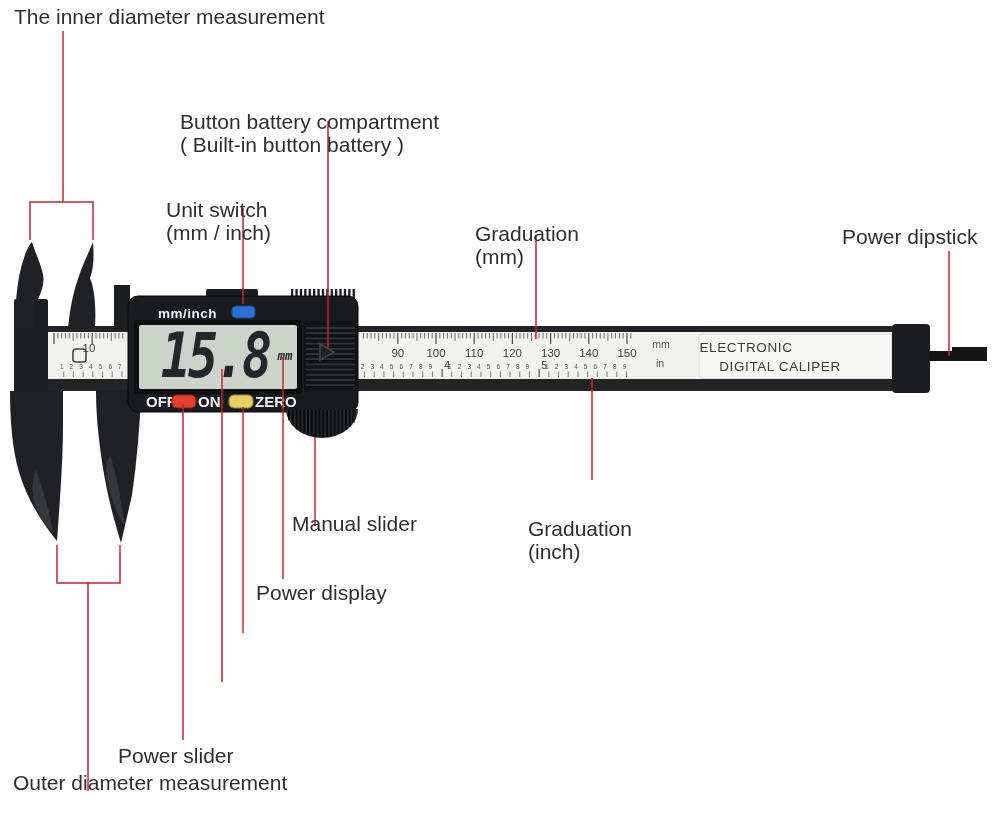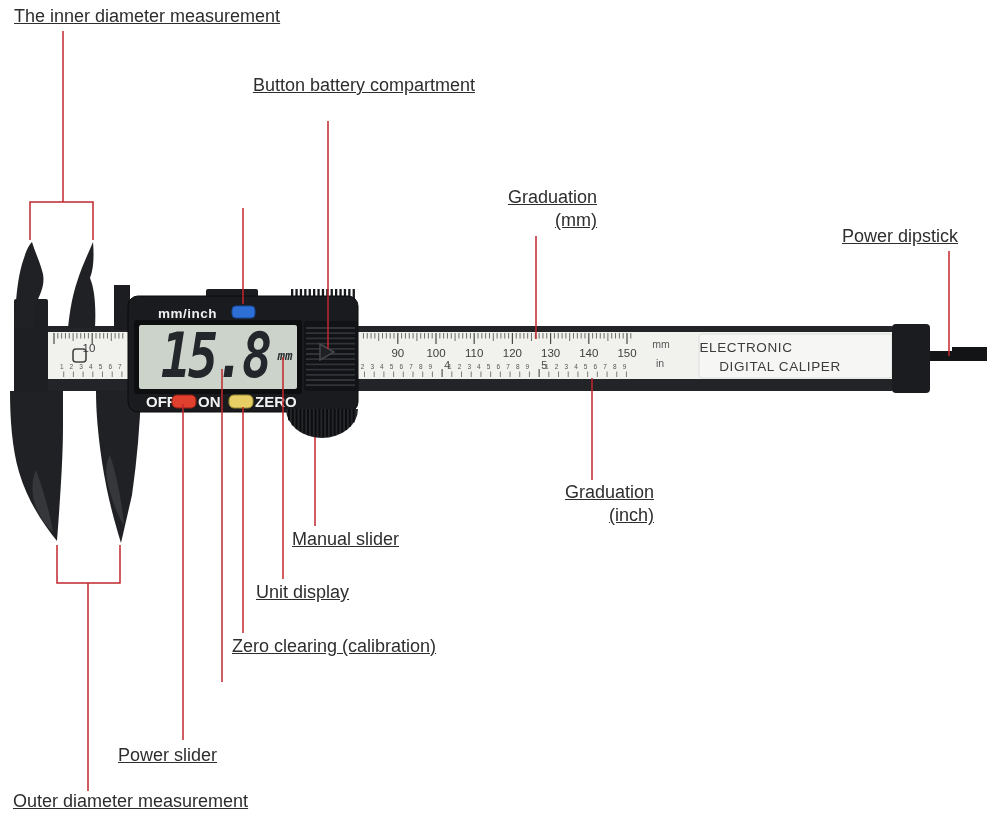--- a/index.html
+++ b/index.html
@@ -1,20 +1,20 @@
 <!DOCTYPE html>
 <html><head>
 <meta charset="utf-8">
 <style>
   html,body{margin:0;padding:0;background:#fff;}
   .stage{position:relative;width:994px;height:820px;background:#ffffff;overflow:hidden;
          font-family:"Liberation Sans",sans-serif;}
   .stage svg{position:absolute;left:0;top:0;}
-  .lbl{position:absolute;font-size:18px;line-height:23px;color:#2e2e2e;white-space:nowrap;text-decoration:underline;}
-  .ctr{text-align:right;white-space:normal;}
+  .lbl{position:absolute;font-size:21px;line-height:23px;color:#2e2e2e;white-space:nowrap;}
+  .ctr{text-align:left;white-space:normal;margin-top:36px;}
   .svgtxt{font-family:"Liberation Sans",sans-serif;}
   .lcdfont{font-family:"DejaVu Sans Mono",monospace;font-weight:bold;font-style:italic;}
   .btnfont{font-family:"Liberation Sans",sans-serif;font-weight:bold;}
 </style>
 </head>
 <body>
 
 <div class="stage">
 
 <svg width="994" height="820" viewBox="0 0 994 820">
@@ -311,41 +311,43 @@
     <line x1="183" y1="404" x2="183" y2="740"></line>
     <path d="M57,545 L57,583 L120,583 L120,545"></path>
     <line x1="88" y1="583" x2="88" y2="791"></line>
   </g>
 </svg>
 
 <div class="lbl" style="left:14px;top:5px">The inner diameter measurement</div>
 
 <div class="lbl ctr" style="left:180px;top:74px;width:295px">
   <div>Button battery compartment</div>
+  <div>( Built-in button battery )</div>
 </div>
 
 <div class="lbl ctr" style="left:166px;top:162px;width:150px">
+  <div>Unit switch</div>
+  <div>(mm / inch)</div>
 </div>
 
 <div class="lbl ctr" style="left:475px;top:186px;width:122px">
   <div>Graduation</div>
   <div>(mm)</div>
 </div>
 
 <div class="lbl" style="left:842px;top:225px">Power dipstick</div>
 
 <div class="lbl ctr" style="left:528px;top:481px;width:126px">
   <div>Graduation</div>
   <div>(inch)</div>
 </div>
 
-<div class="lbl" style="left:292px;top:528px">Manual slider</div>
-
-<div class="lbl" style="left:256px;top:581px">Unit display</div>
-
-<div class="lbl" style="left:232px;top:635px">Zero clearing (calibration)</div>
+<div class="lbl" style="left:292px;top:512px">Manual slider</div>
+
+<div class="lbl" style="left:256px;top:581px">Power display</div>
+
 
 
 <div class="lbl" style="left:118px;top:744px">Power slider</div>
 
-<div class="lbl" style="left:13px;top:790px">Outer diameter measurement</div>
+<div class="lbl" style="left:13px;top:771px">Outer diameter measurement</div>
 
 </div>
 
 </body></html>

